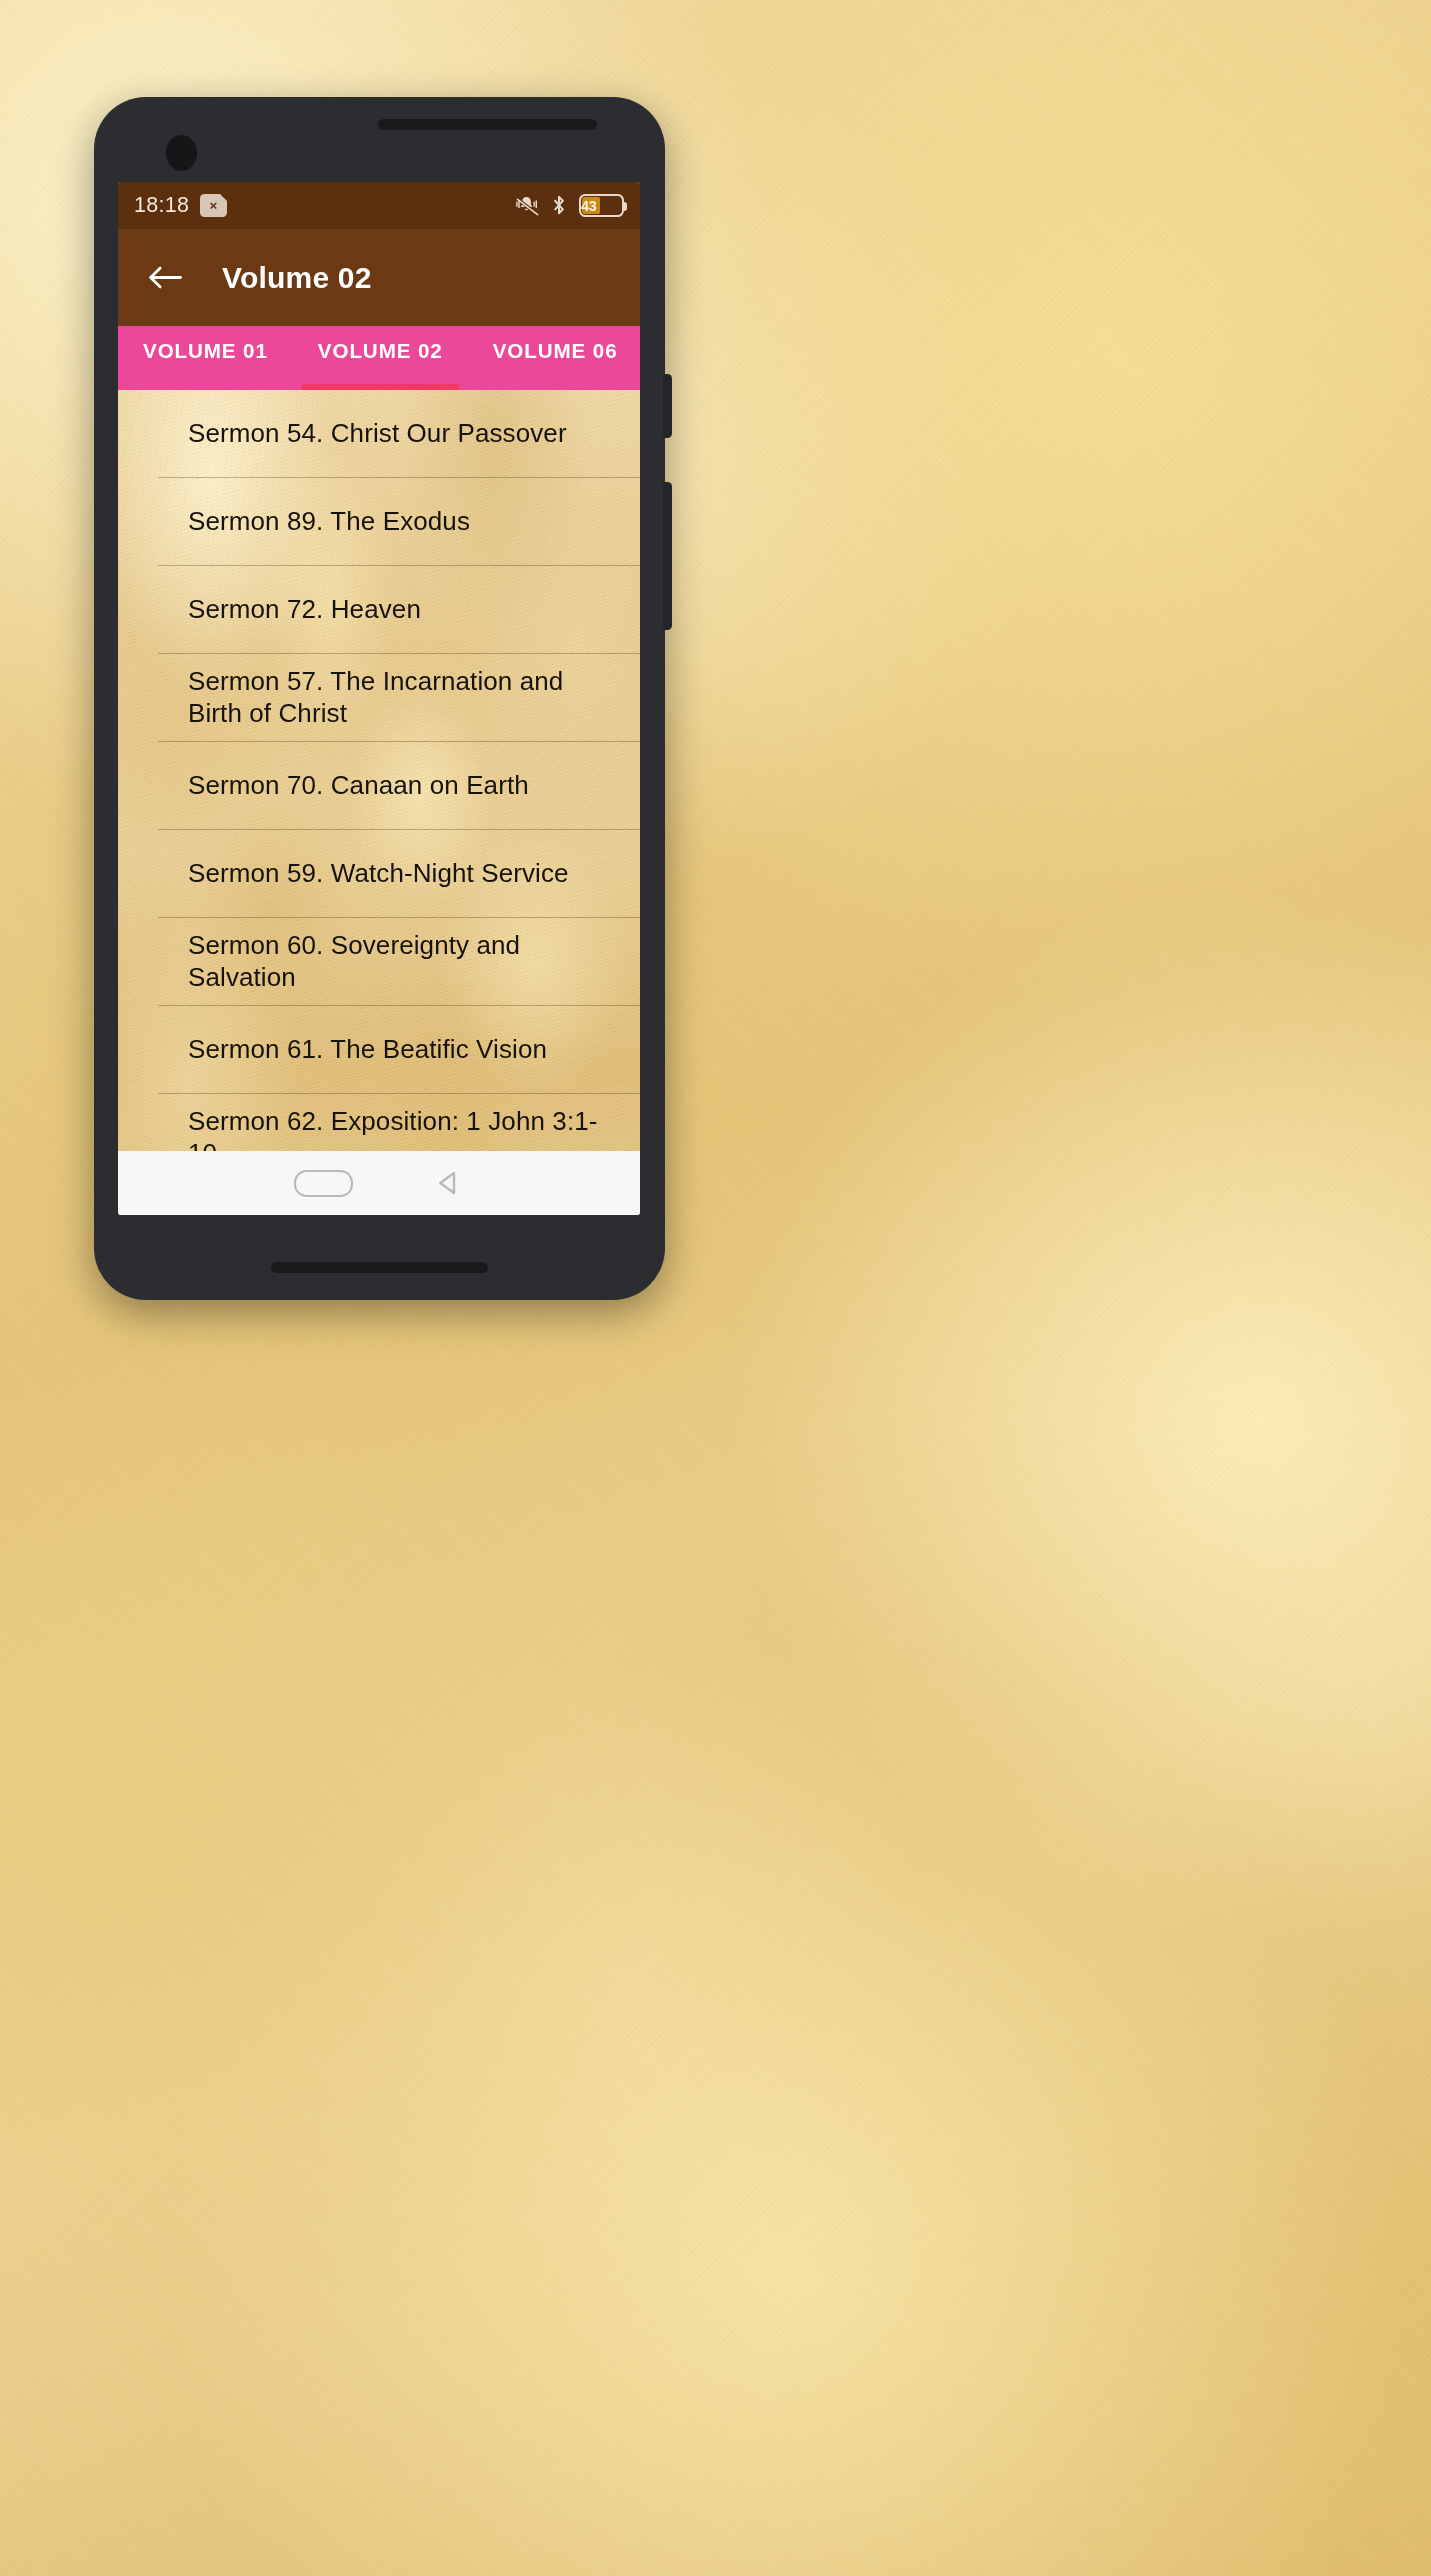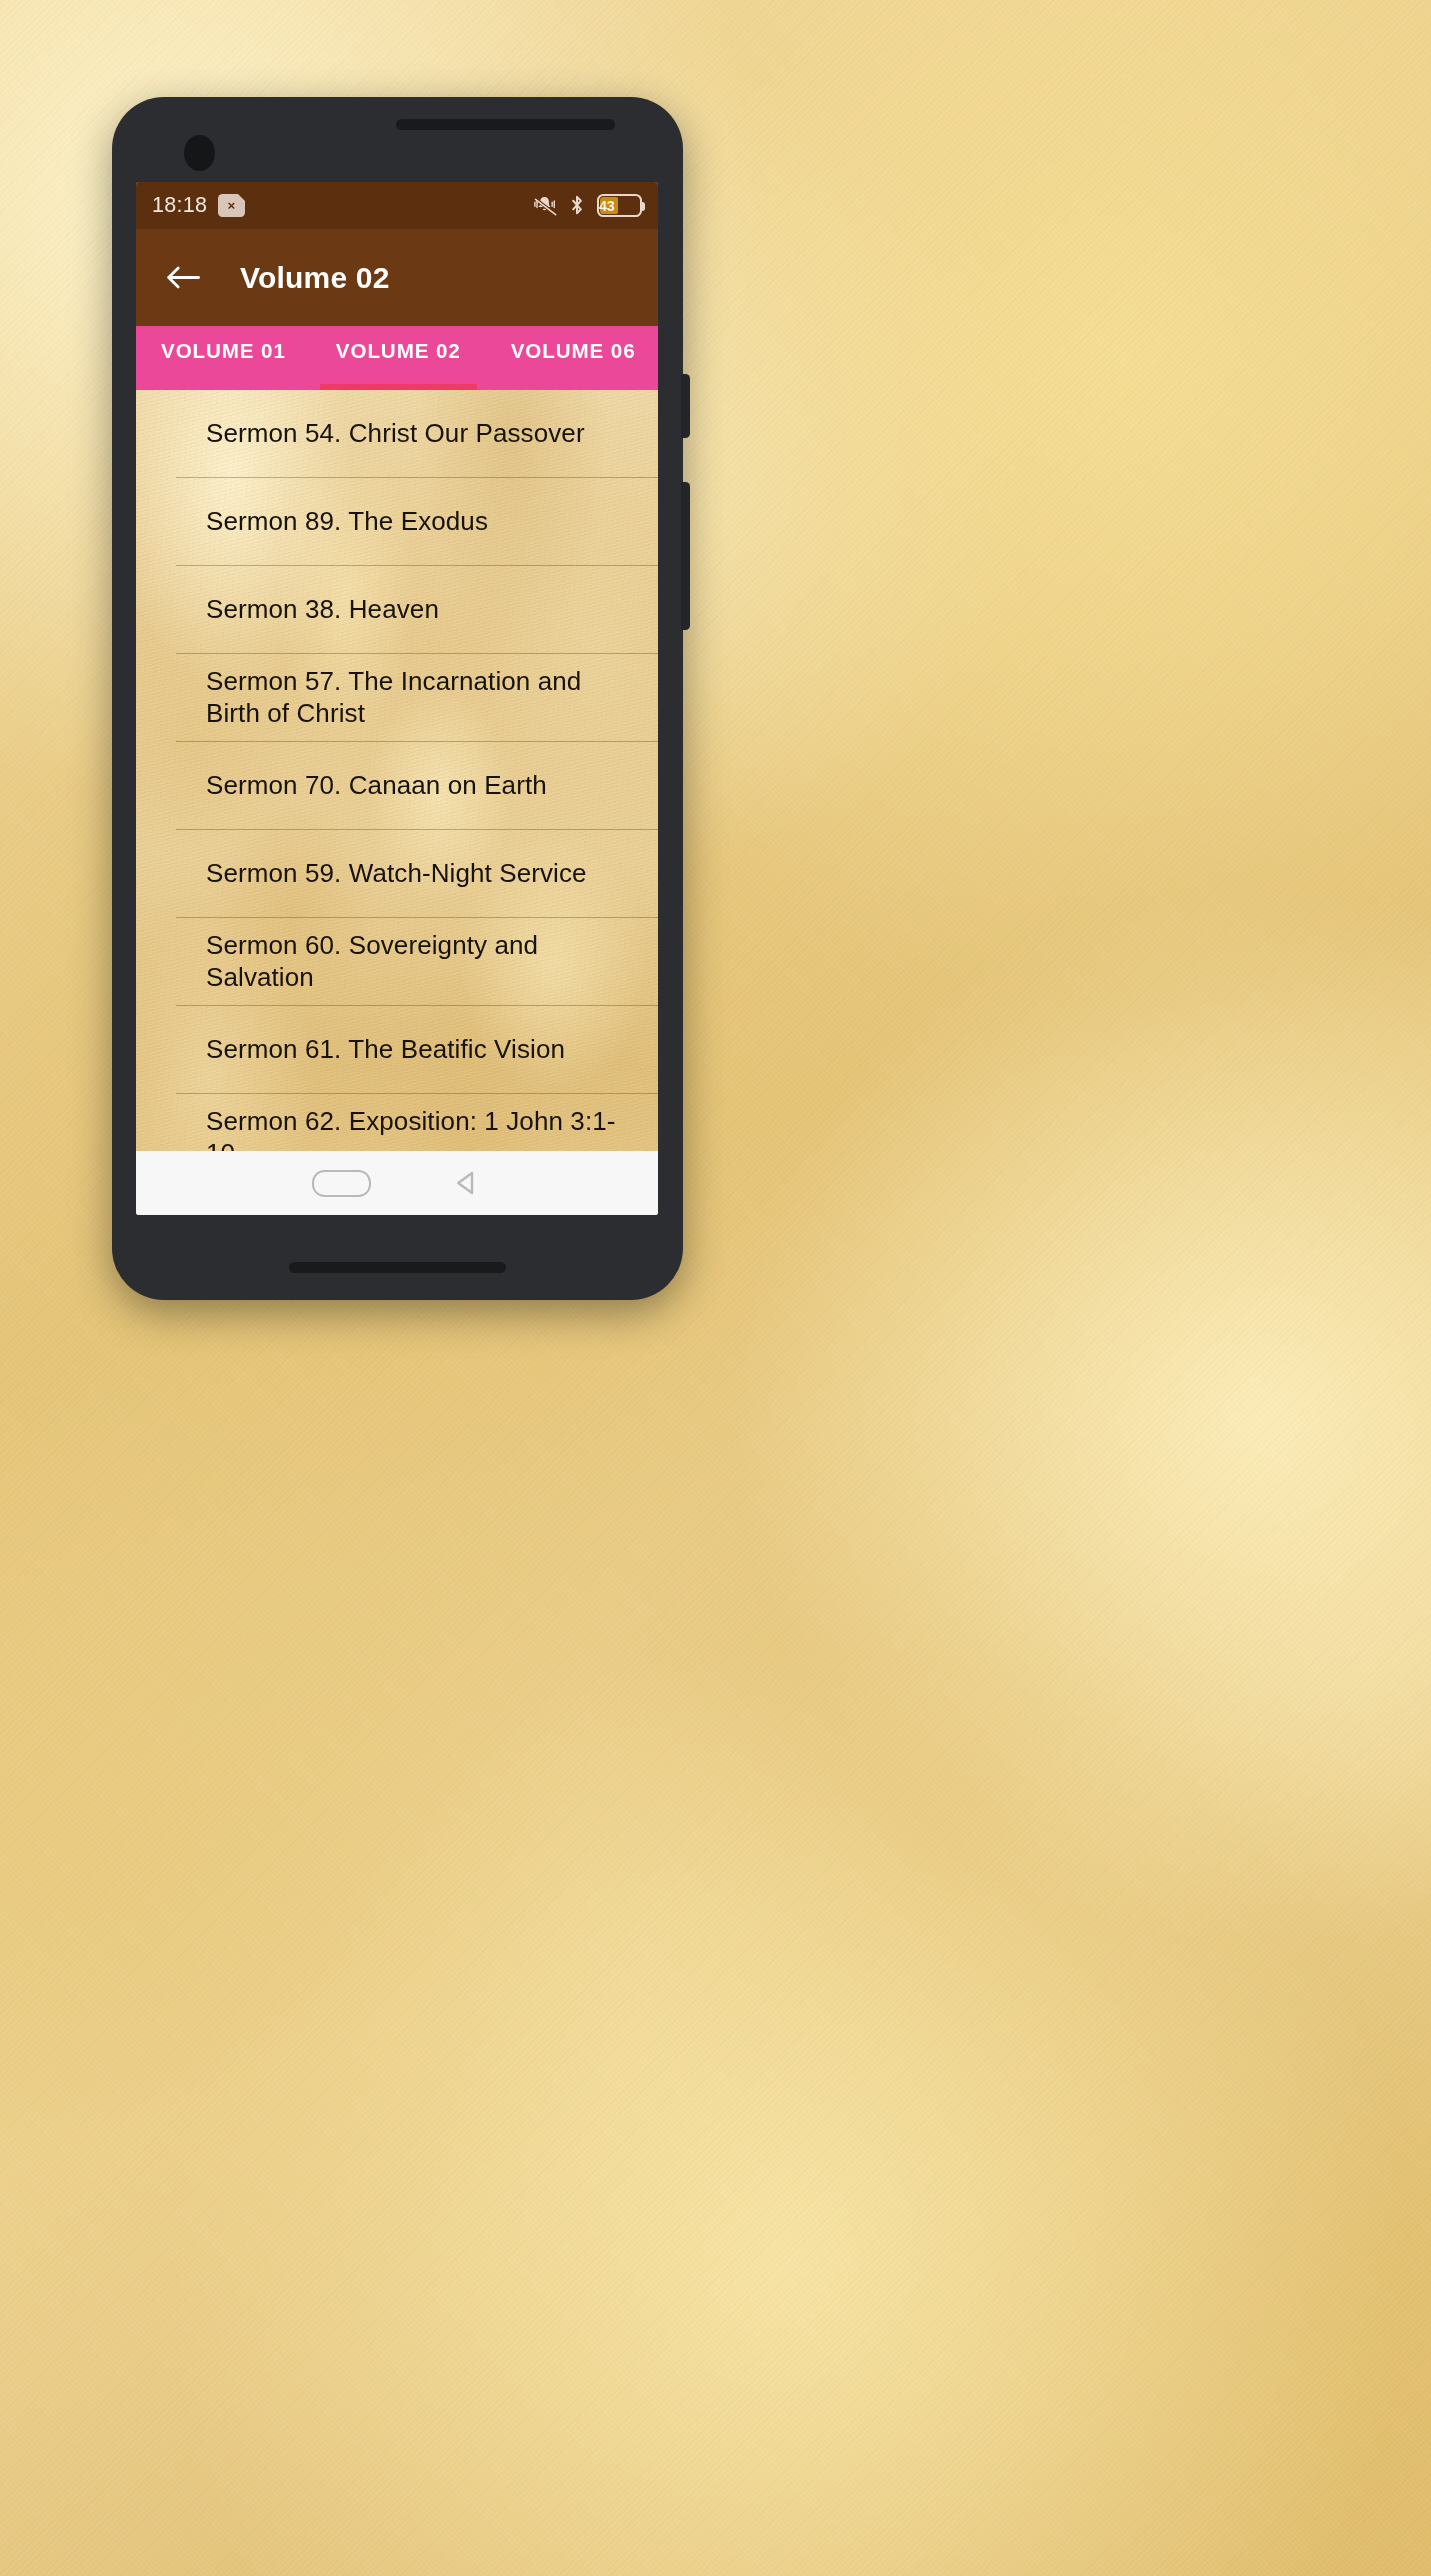--- a/index.html
+++ b/index.html
@@ -35,21 +35,21 @@
     inset: 0;
     background-image:
       repeating-linear-gradient(45deg,  rgba(255,255,255,0.045) 0px, rgba(255,255,255,0.045) 0.9px, rgba(0,0,0,0) 0.9px, rgba(0,0,0,0) 3.6px),
       repeating-linear-gradient(-45deg, rgba(140,100,40,0.045) 0px, rgba(140,100,40,0.045) 0.9px, rgba(0,0,0,0) 0.9px, rgba(0,0,0,0) 4.5px);
     opacity: 0.9;
   }
 
   
   #phone {
     position: absolute;
-    left: 112px;
+    left: 94px;
     top: 97px;
     width: 571px;
     height: 1203px;
     background: #2b2d30;
     border-radius: 52px;
     box-shadow: 0 12.5px 41px rgba(0,0,0,0.38);
   }
   
   .speaker-slit {
     position: absolute;
@@ -369,21 +369,21 @@
     </div>
 
     <div id="sermon-list">
       <div class="sermon-row">
         <span class="sermon-title">Sermon 54. Christ Our Passover</span>
       </div>
       <div class="sermon-row">
         <span class="sermon-title">Sermon 89. The Exodus</span>
       </div>
       <div class="sermon-row">
-        <span class="sermon-title">Sermon 38. Heaven</span>
+        <span class="sermon-title">Sermon 72. Heaven</span>
       </div>
       <div class="sermon-row">
         <span class="sermon-title">Sermon 57. The Incarnation and Birth of Christ</span>
       </div>
       <div class="sermon-row">
         <span class="sermon-title">Sermon 70. Canaan on Earth</span>
       </div>
       <div class="sermon-row">
         <span class="sermon-title">Sermon 59. Watch-Night Service</span>
       </div>

